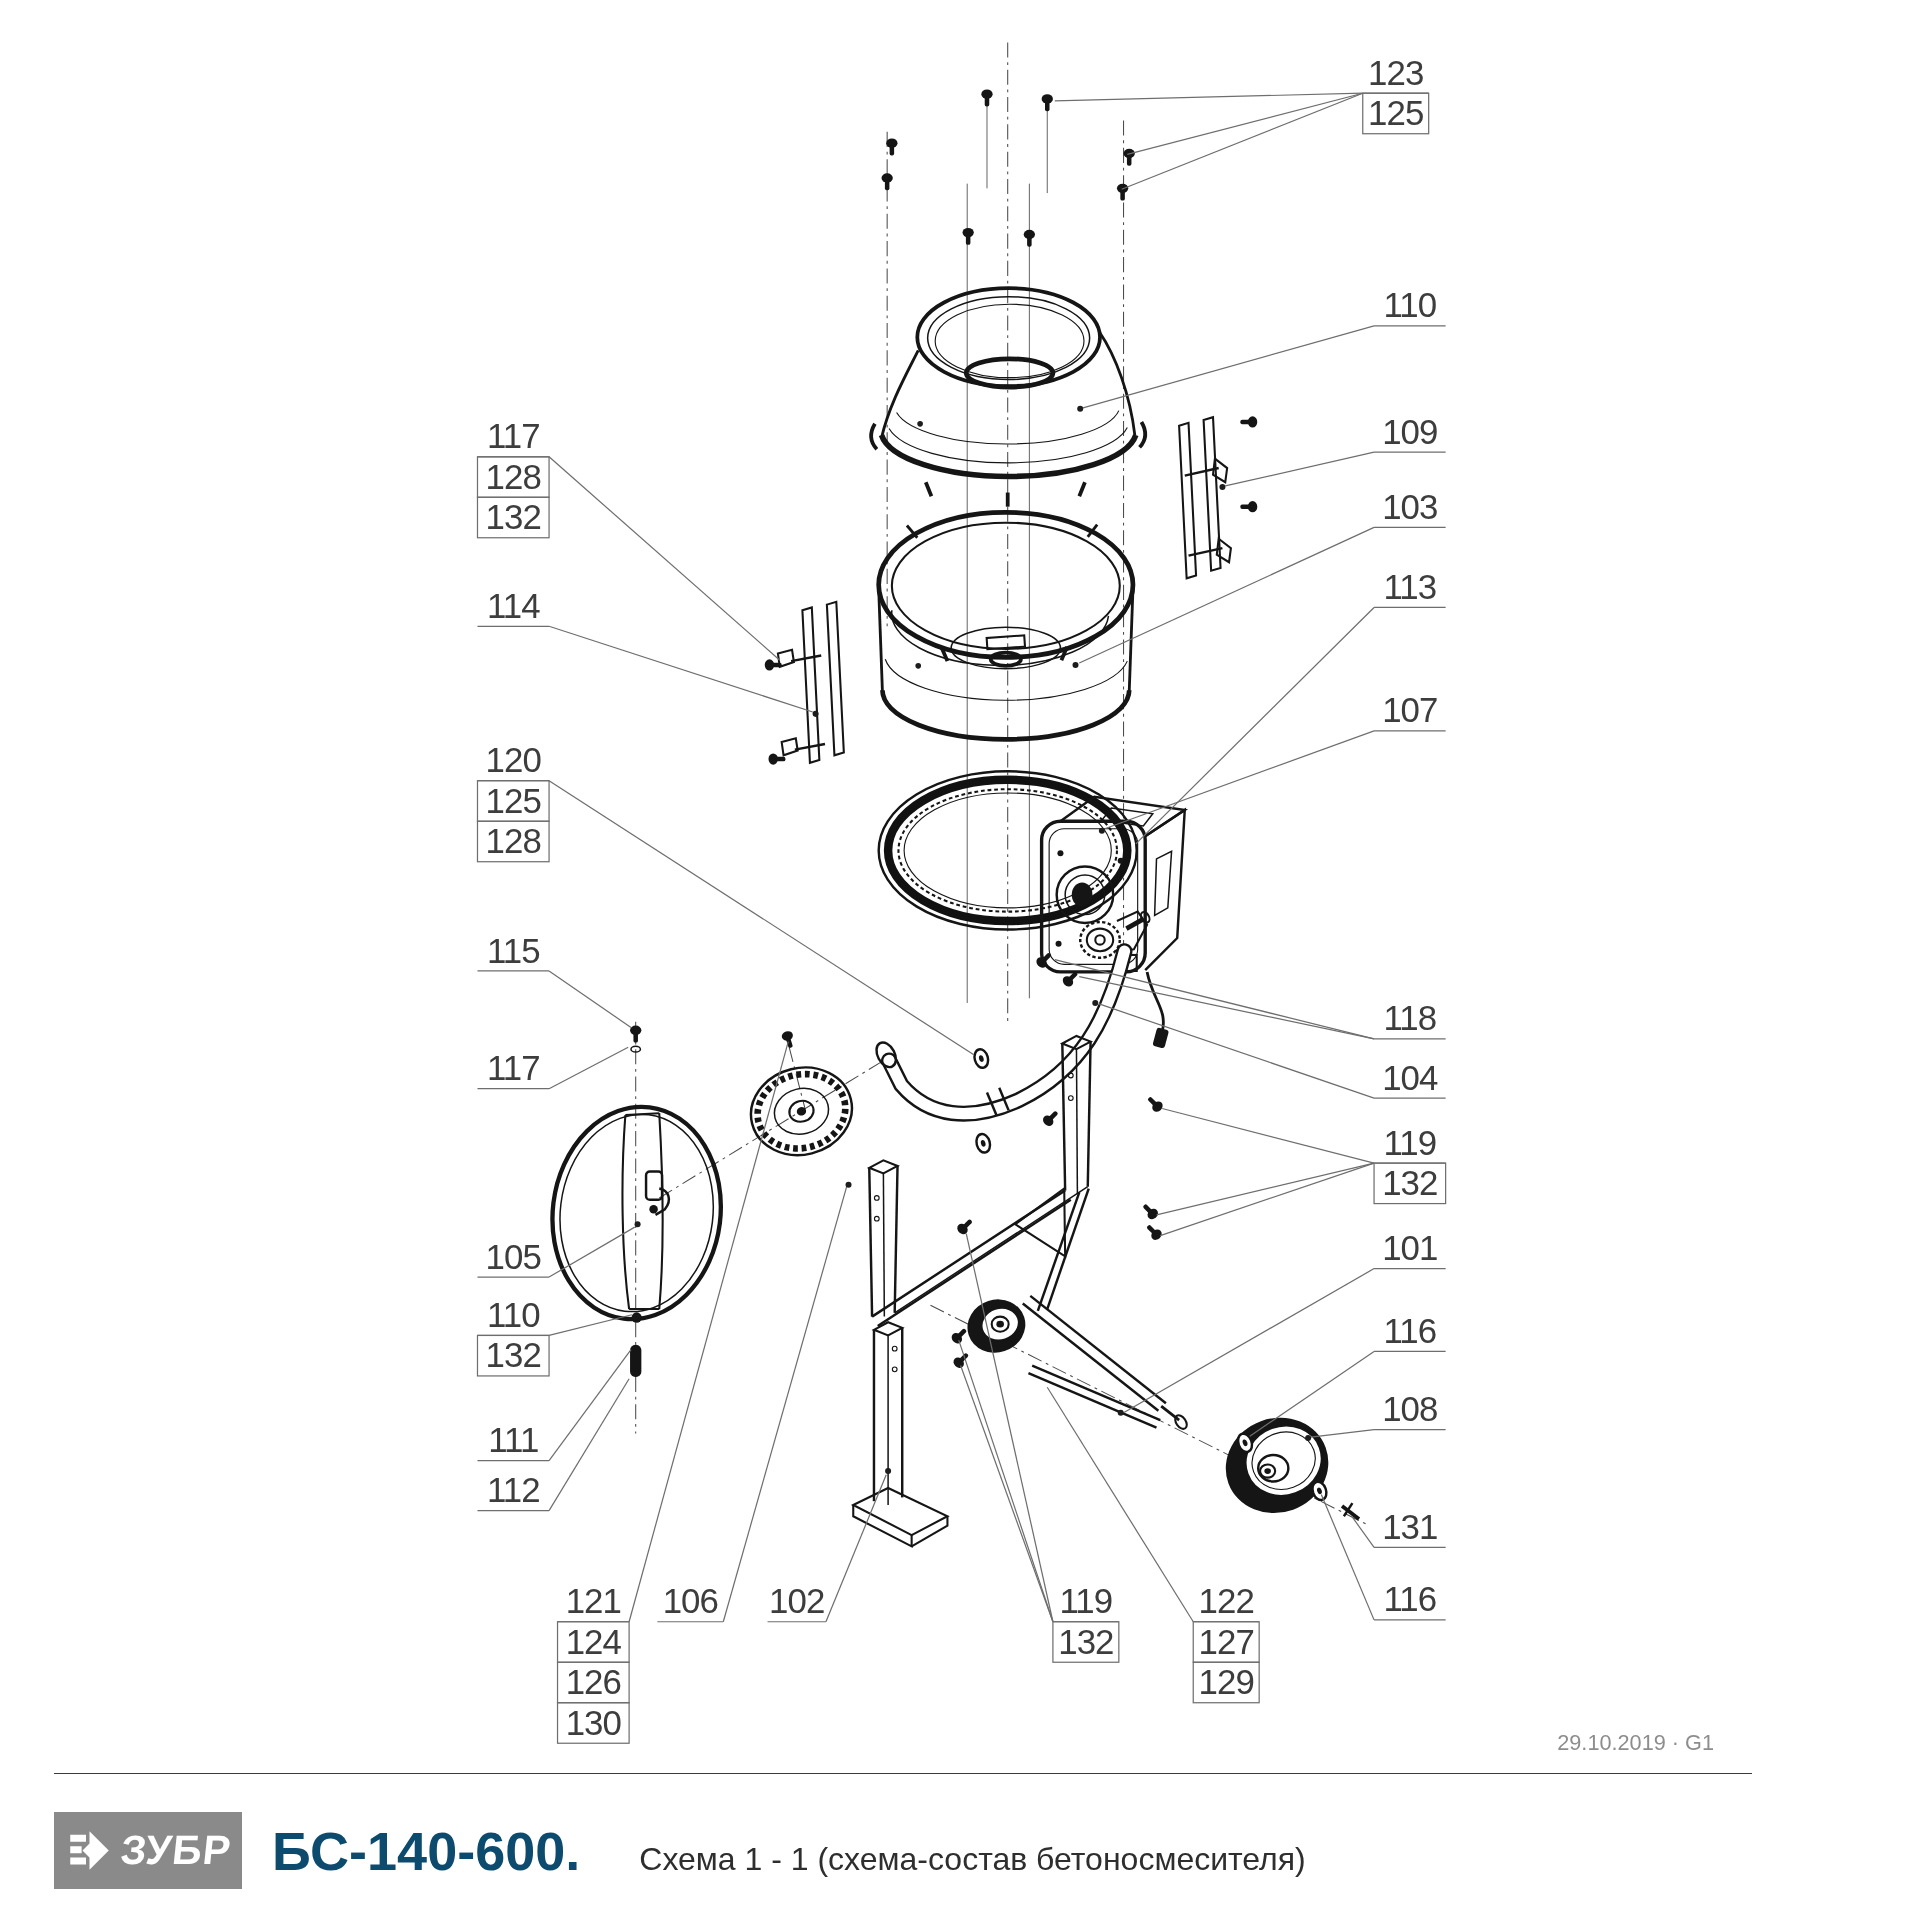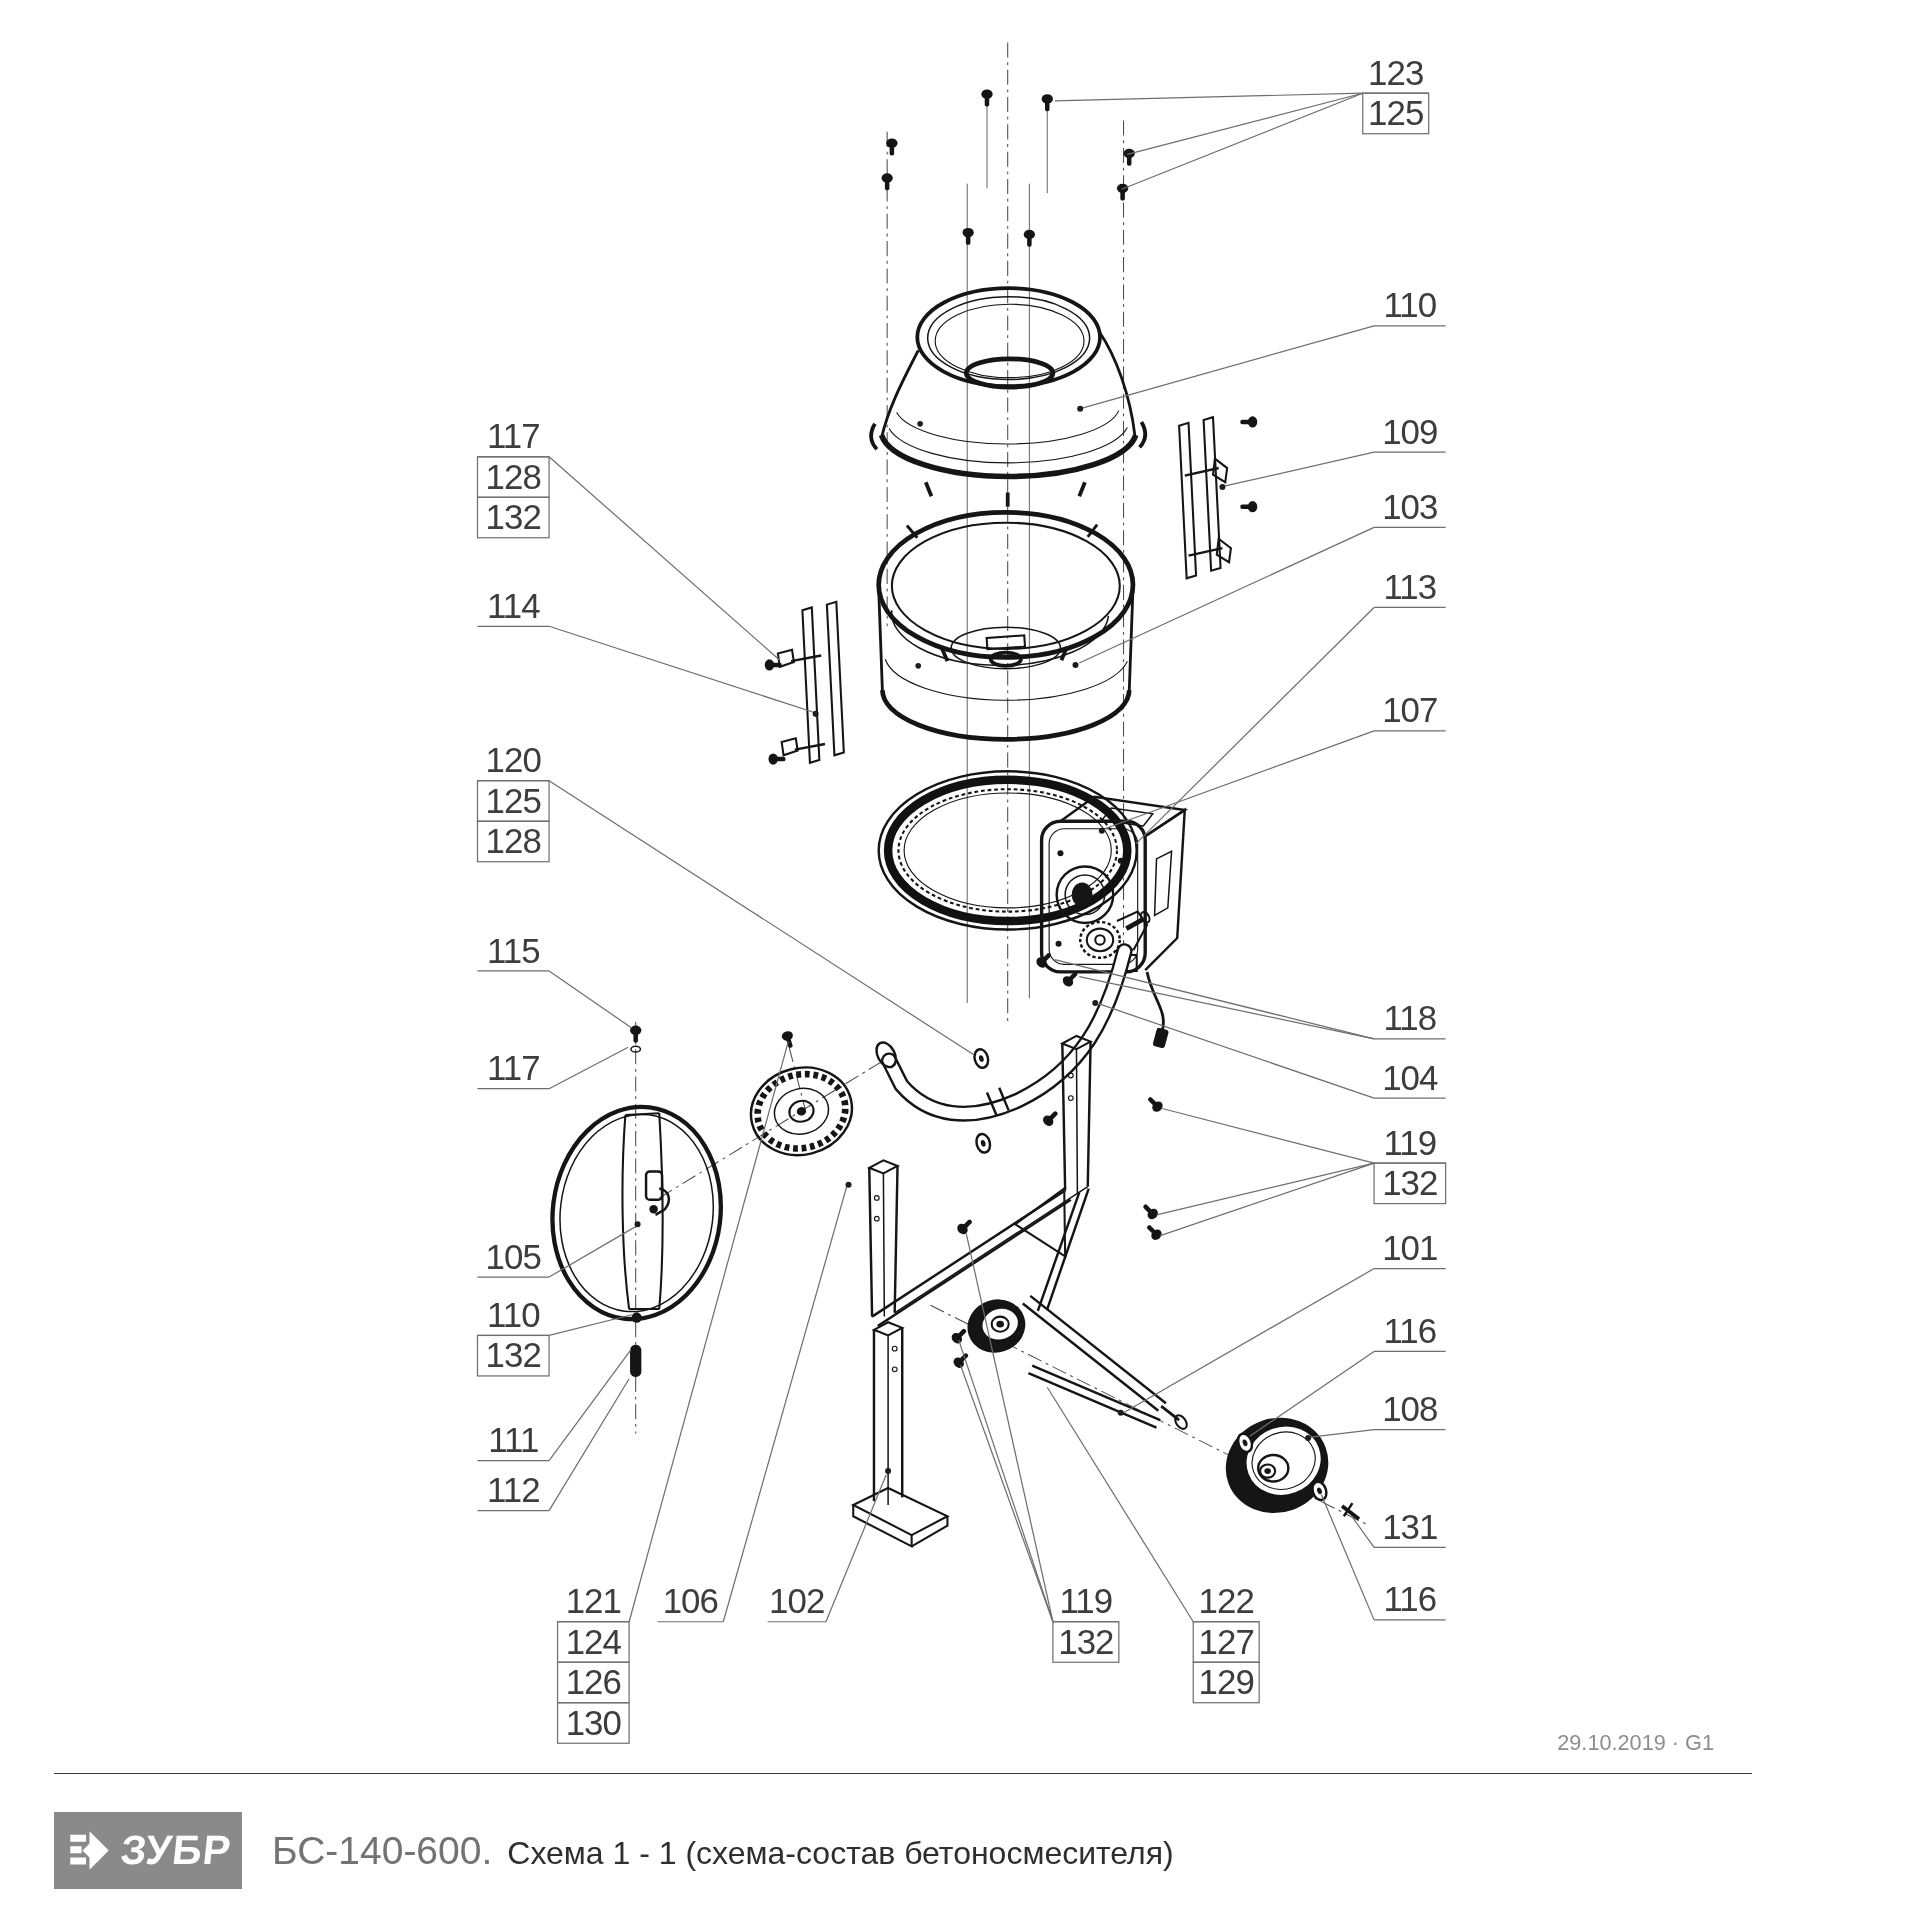--- a/index.html
+++ b/index.html
@@ -28,22 +28,22 @@
   #footer-rule{position:absolute;left:54px;top:1773px;width:1698px;height:0;
                border-top:1.9px solid #3a3a3a;}
   #date-ref{position:absolute;top:1730px;left:1337px;width:377px;text-align:right;
             font-size:21.7px;color:#8d8d8d;}
   #footer{position:absolute;left:54px;top:1812px;display:flex;align-items:center;}
   #logo{width:188px;height:77px;background:#8a8a8a;display:flex;align-items:center;
         justify-content:center;gap:7.5px;}
   #logo .brand-text{color:#fff;font-weight:700;font-size:41px;letter-spacing:0.9px;
         transform:skewX(-6deg);font-family:"Liberation Sans",sans-serif;}
   #titleblock{margin-left:30px;display:flex;align-items:baseline;gap:15px;white-space:nowrap;}
-  #model{font-size:39px;font-weight:400;color:#737373;}
-  #subtitle{font-size:32px;font-weight:400;color:#2e2e2e;}
+  #model{font-size:54px;font-weight:700;color:#0c4a6e;}
+  #subtitle{font-size:32px;font-weight:400;color:#2e2e2e;margin-left:44px;}
 </style>
 </head>
 <body>
 
 <div id="page">
 
 <svg id="drawing" width="1925" height="1925" viewBox="0 0 2044 2044">
   <defs>
     <g id="bolt-glyph">
       <ellipse cx="0" cy="0" rx="6" ry="5" fill="#151515"></ellipse>

